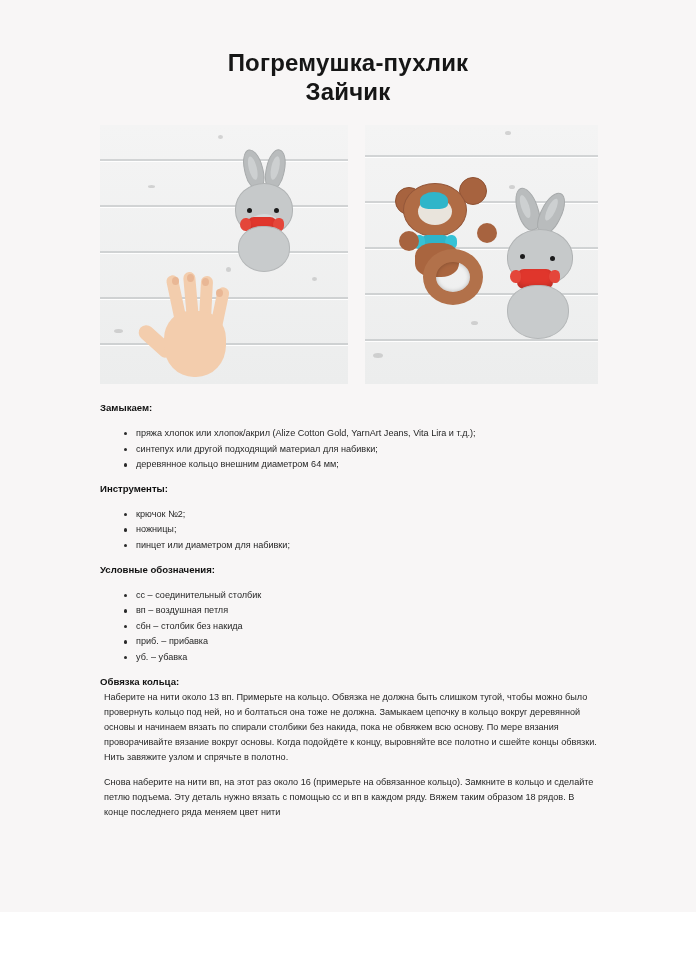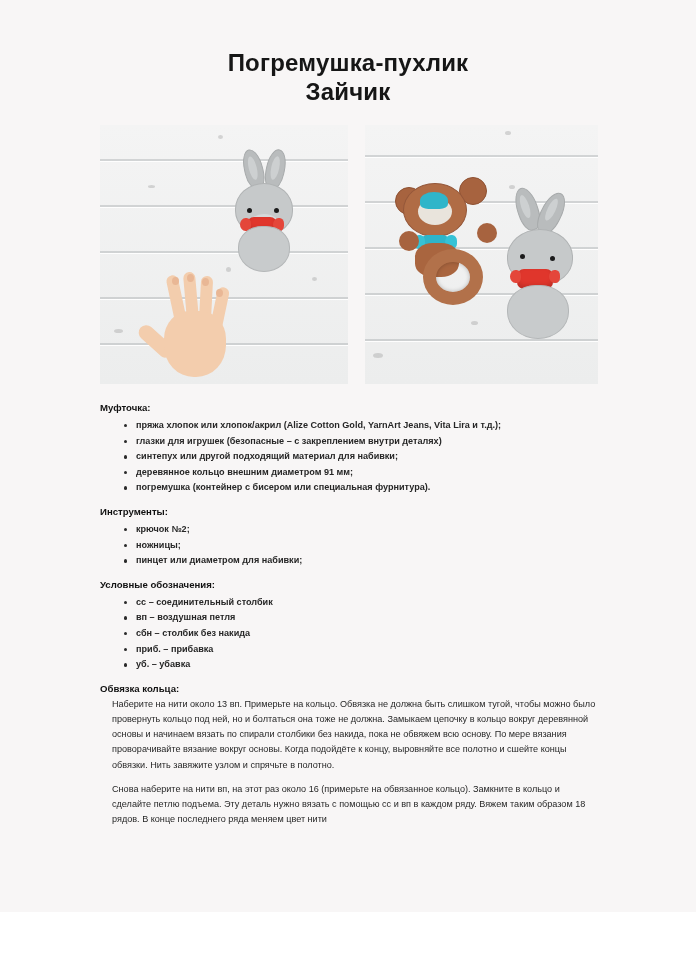--- a/index.html
+++ b/index.html
@@ -224,45 +224,44 @@
     -webkit-font-smoothing: none;
   }
   .sec-head {
     font-size: 9.6px;
     font-weight: bold;
     color: #1d1d1d;
     margin: 0 0 2px 0;
     line-height: 13px;
   }
   ul.bullets {
-    margin: 4px 0 9px 0;
+    margin: 12px 0 9px 0;
     padding: 0 0 0 36px;
     list-style: none;
-    font-weight: bold;
   }
   ul.bullets li {
     position: relative;
     font-size: 9.1px;
     line-height: 15.6px;
     color: #303030;
   }
   ul.bullets li::before {
     content: "";
     position: absolute;
     left: -12px;
     top: 6px;
     width: 3.4px; height: 3.4px;
     background: #333;
     border-radius: 50%;
   }
   .para {
     font-size: 9.1px;
     line-height: 15.2px;
     color: #303030;
-    margin: 0 0 9px 12px;
+    margin: 0 0 9px 4px;
     text-align: left;
   }
 </style>
 </head>
 <body>
 
 <div class="page">
 
   <div class="title-block">
     <div class="title-line">Погремушка-пухлик</div>
@@ -346,27 +345,25 @@
           <div class="eye" style="left:42px;top:26px"></div>
         </div>
         <div class="bow" style="left:152px;top:144px;width:36px;height:20px"></div>
         <div class="bunny-body" style="left:142px;top:160px;width:60px;height:52px"></div>
       </div>
     </div>
   </div>
 
   <div class="body-text">
 
-    <div class="sec-head">Муфточка:</div>
+    <div class="sec-head">Замыкаем:</div>
     <ul class="bullets">
       <li>пряжа хлопок или хлопок/акрил (Alize Cotton Gold, YarnArt Jeans, Vita Lira и т.д.);</li>
-      <li>глазки для игрушек (безопасные – с закреплением внутри деталях)</li>
       <li>синтепух или другой подходящий материал для набивки;</li>
-      <li>деревянное кольцо внешним диаметром 91 мм;</li>
-      <li>погремушка (контейнер с бисером или специальная фурнитура).</li>
+      <li>деревянное кольцо внешним диаметром 64 мм;</li>
     </ul>
 
     <div class="sec-head">Инструменты:</div>
     <ul class="bullets">
       <li>крючок №2;</li>
       <li>ножницы;</li>
       <li>пинцет или диаметром для набивки;</li>
     </ul>
 
     <div class="sec-head">Условные обозначения:</div>

